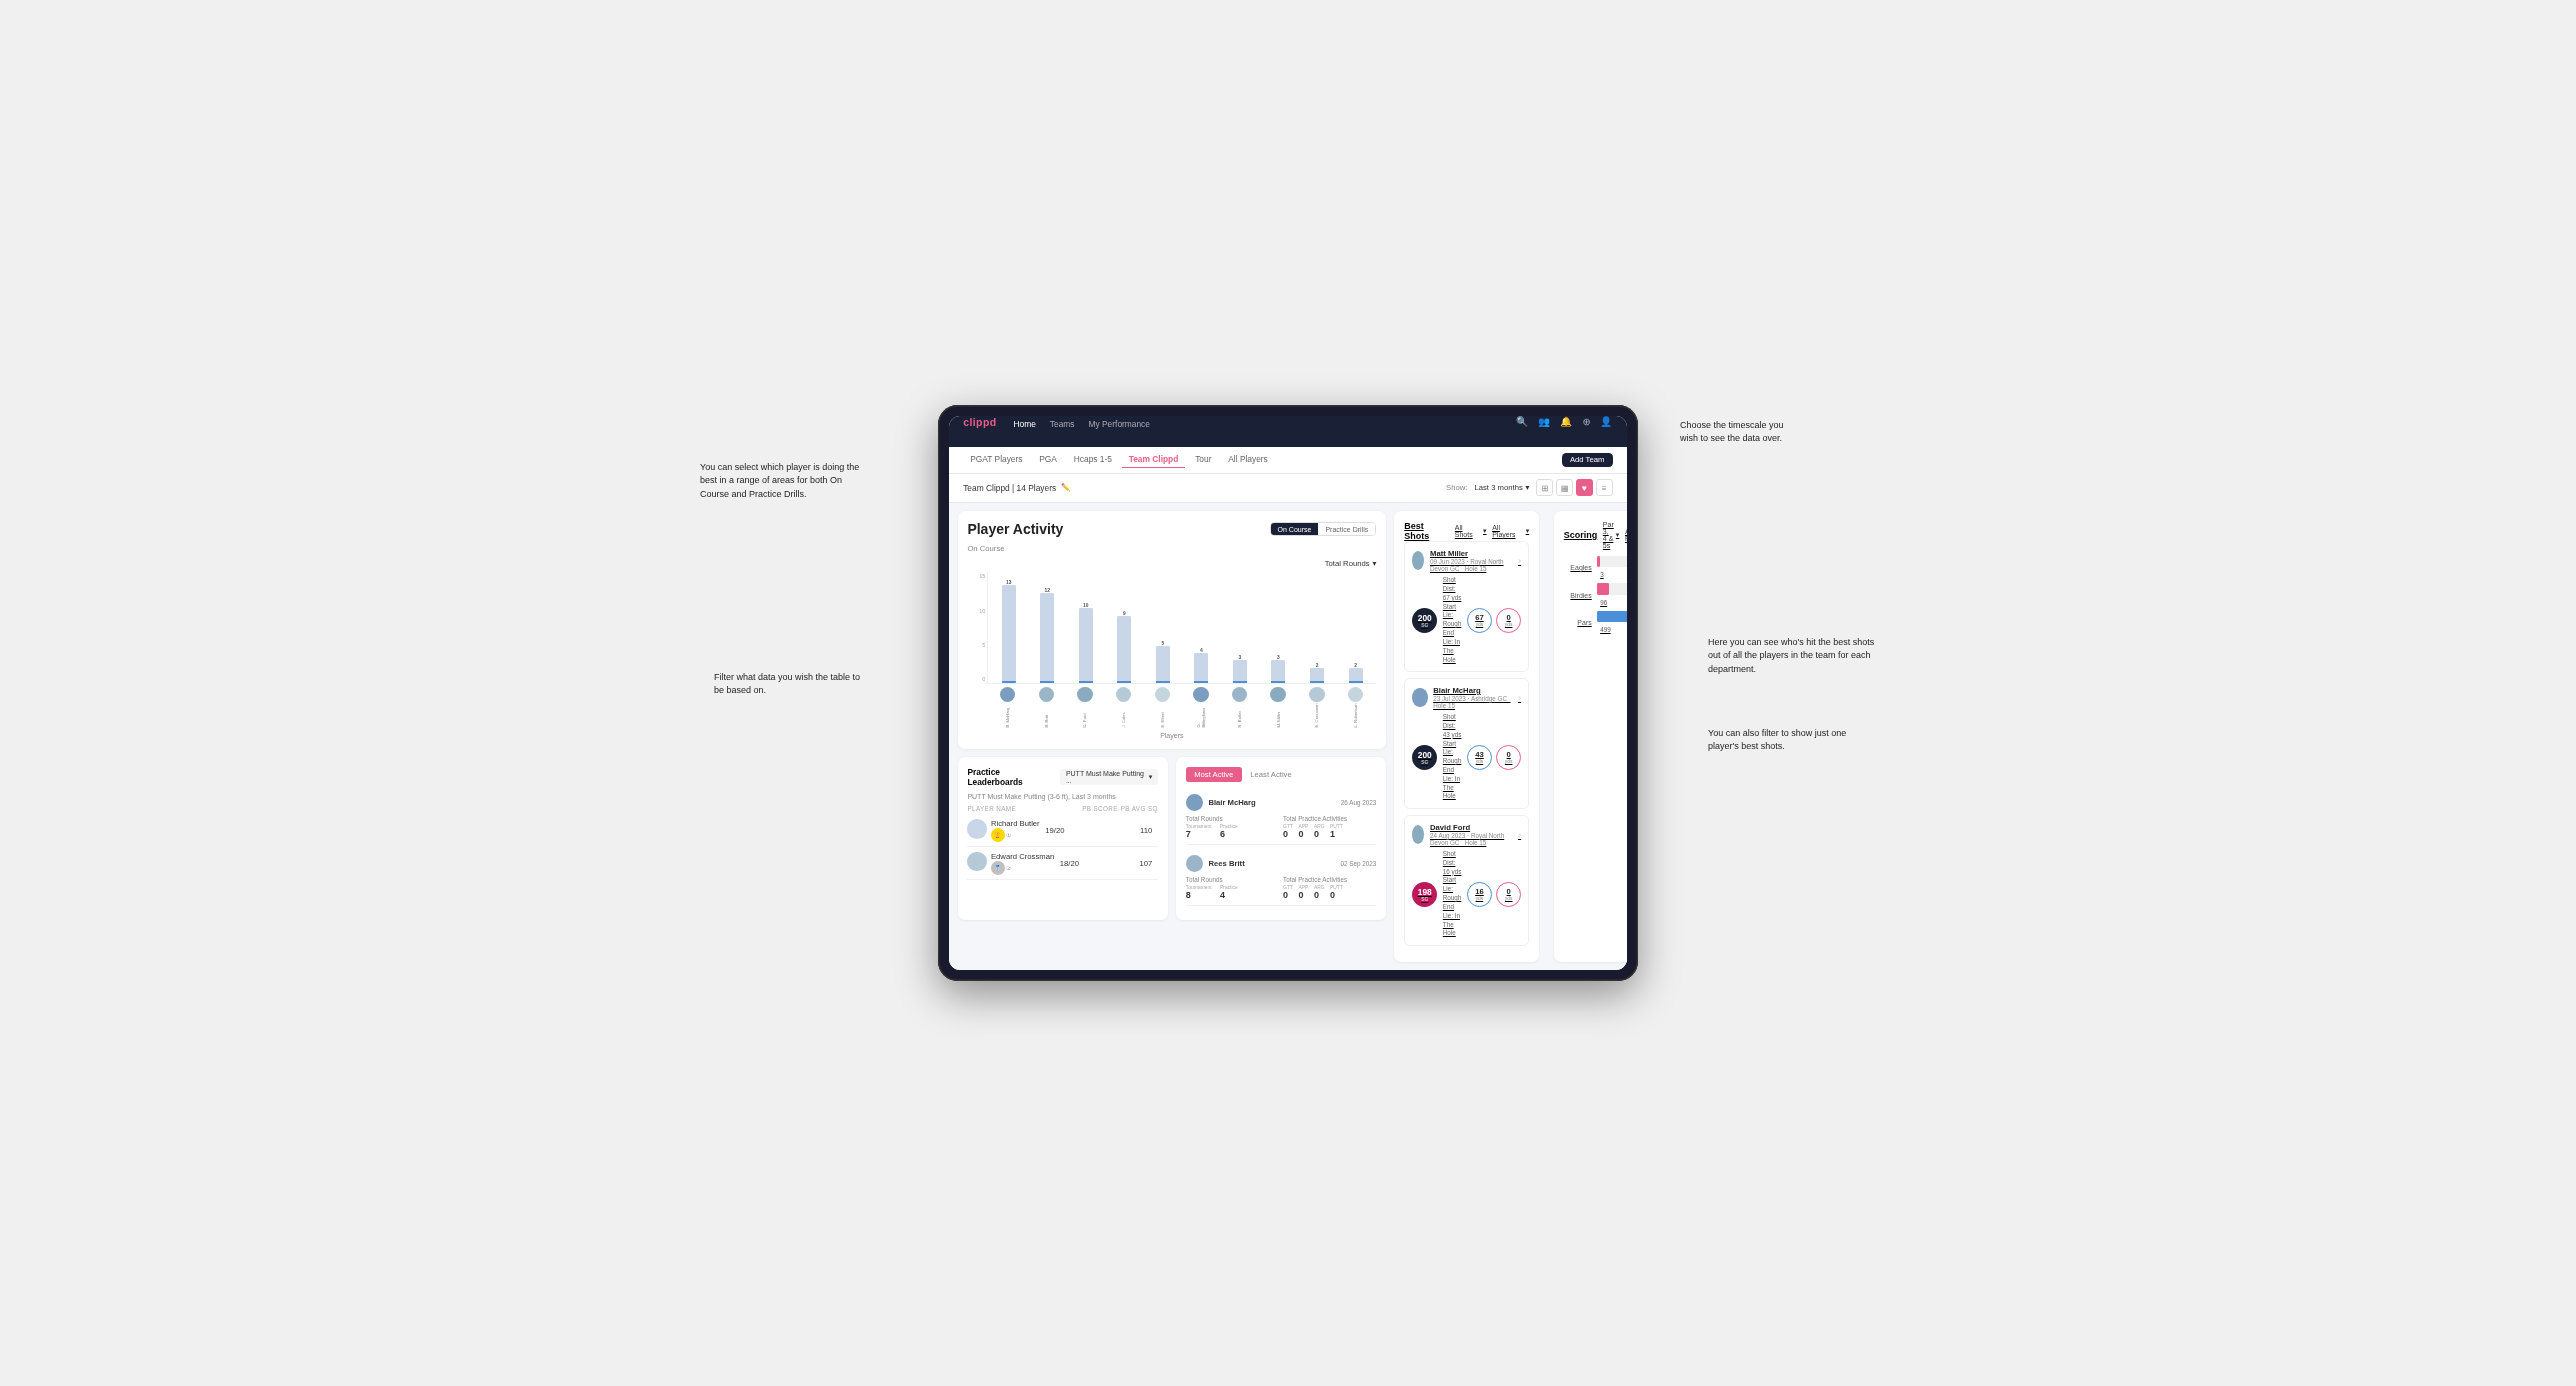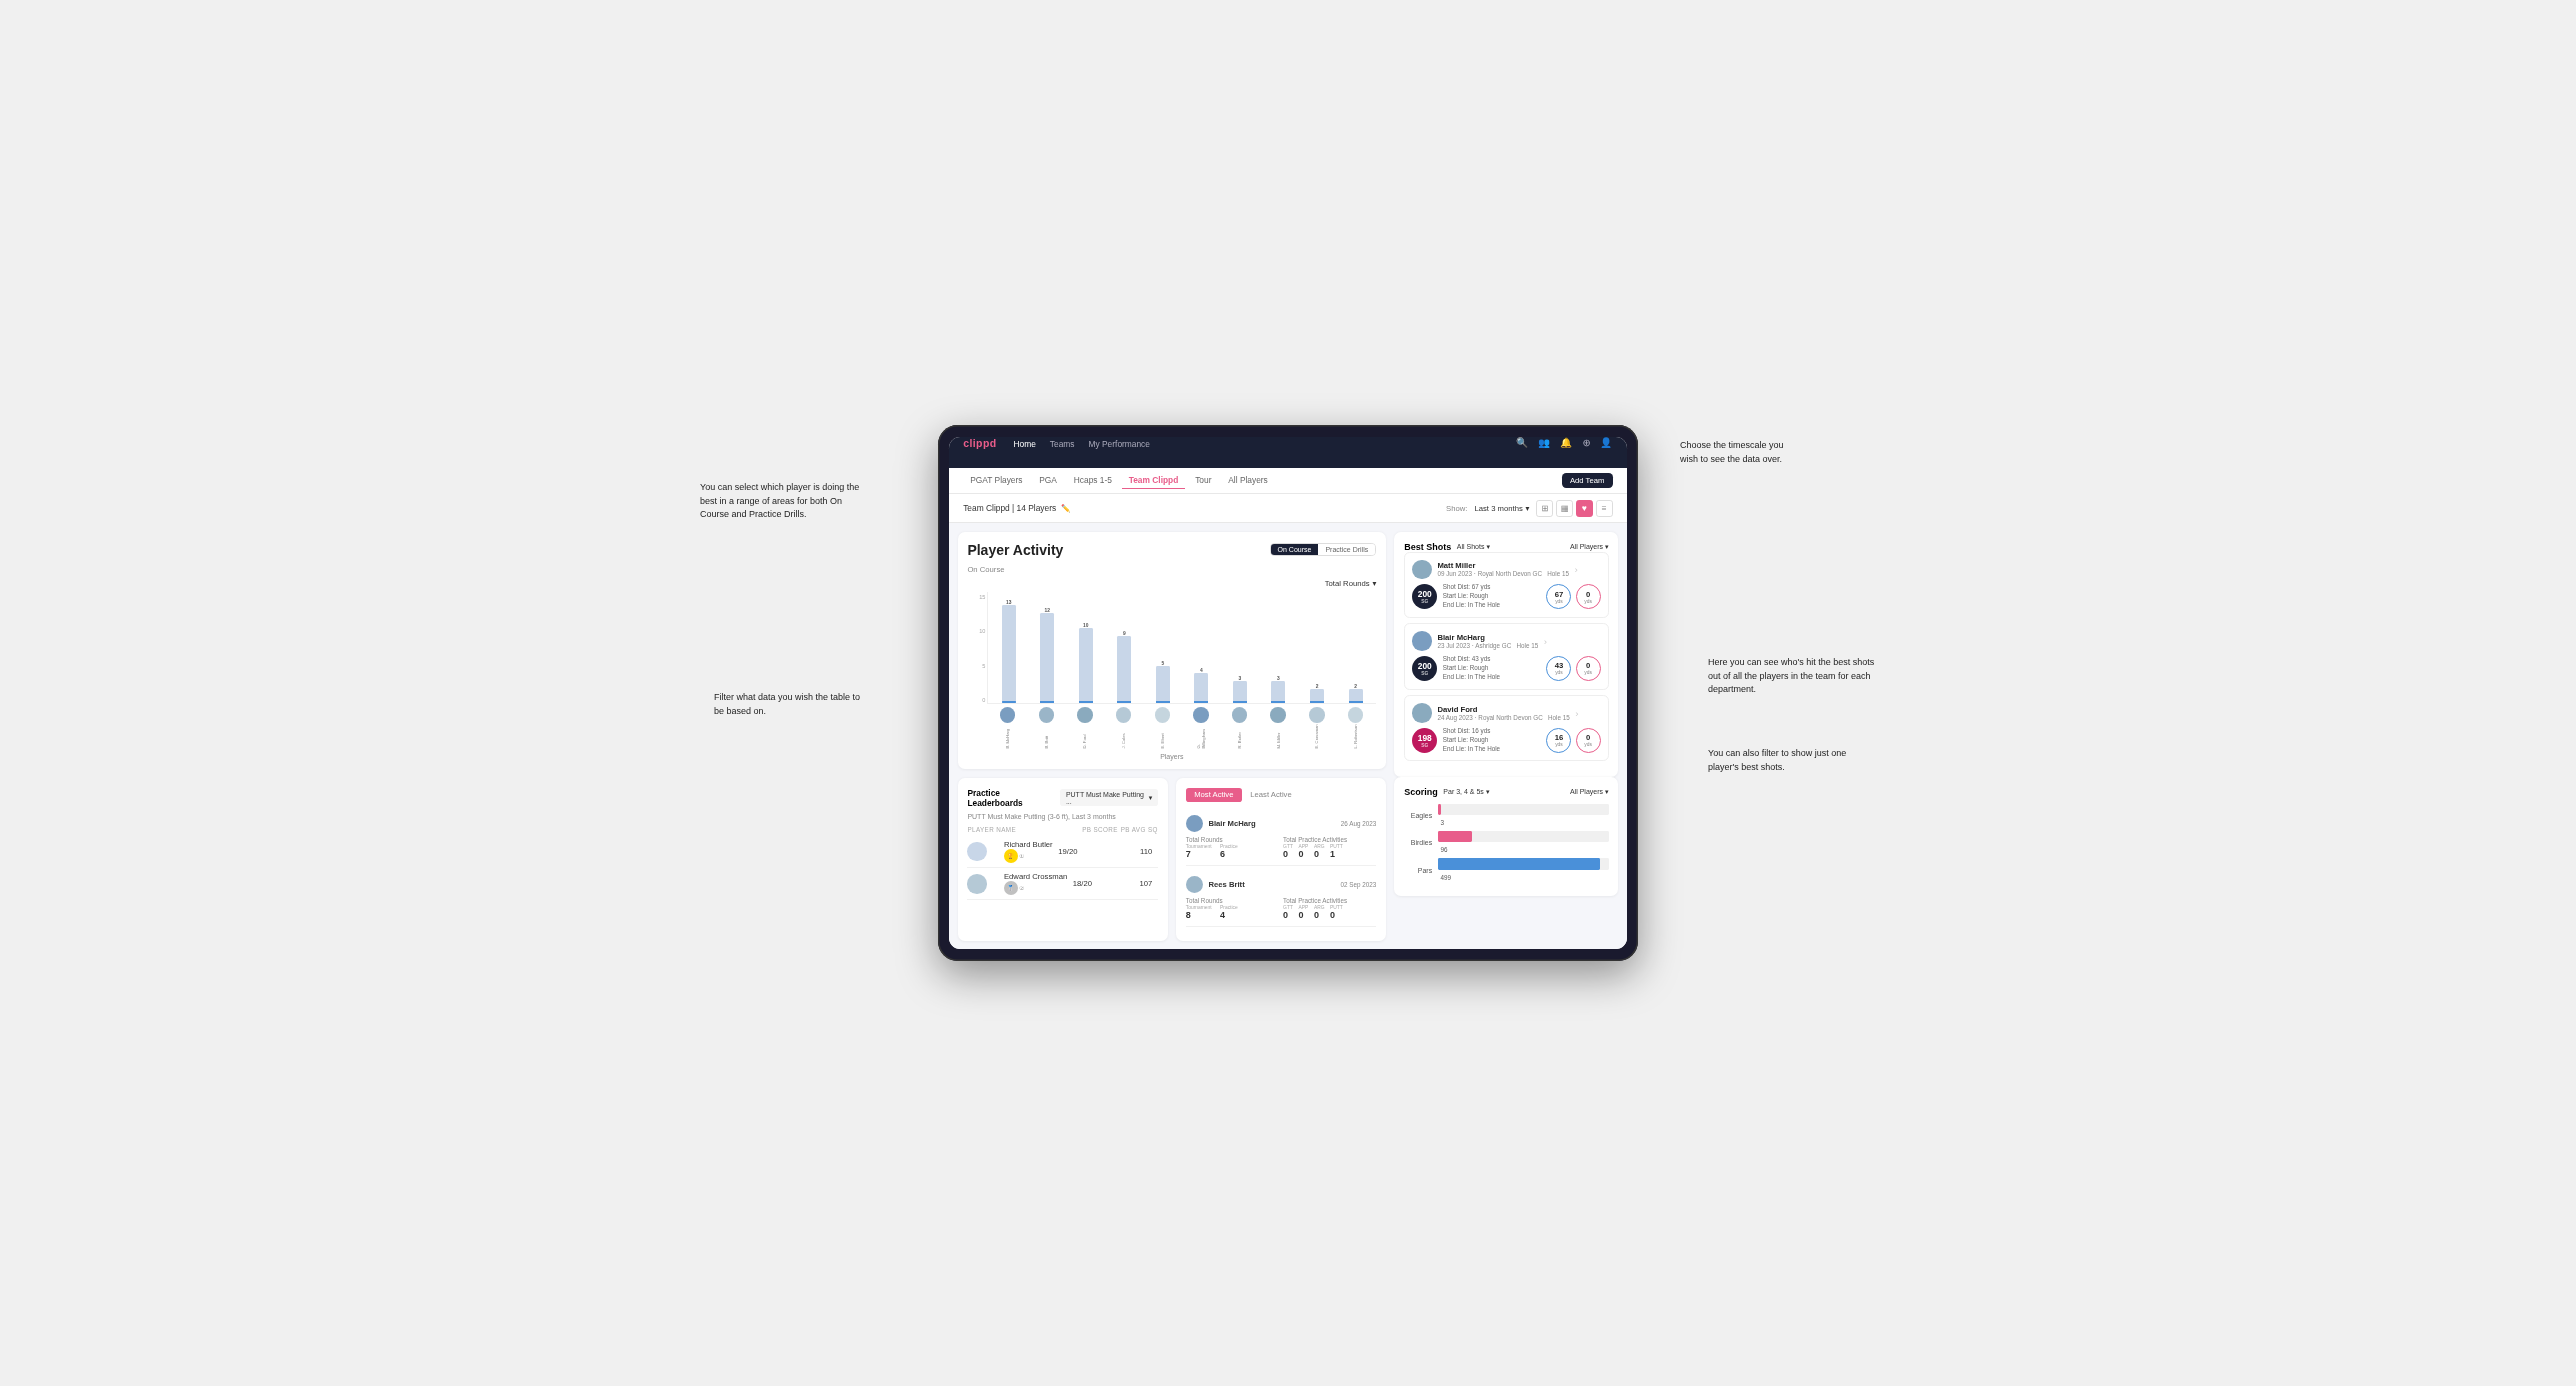--- a/index.html
+++ b/index.html
@@ -376,40 +376,40 @@
       justify-content: center;
       font-size: 5.6px;
       font-weight: 700;
     }
 
     .rank-gold { background: #ffd700; color: #8B6914; }
     .rank-silver { background: #c0c0c0; color: #666; }
 
     .player-info {
       display: flex;
-      align-items: center;
-      gap: 17px;
+      gap: 4px;
     }
 
     .player-name-text {
       font-size: 7.7px;
       font-weight: 500;
       color: #333;
     }
 
     .score-text {
       font-size: 7.7px;
       color: #333;
     }
 
     
     .right-column {
       display: flex;
-      flex-direction: column;
-      gap: 0;
+      flex-direction: row;
+      gap: 15px;
+      text-decoration: underline;
     }
 
     .best-shots-header {
       display: flex;
       align-items: center;
       gap: 5.6px;
     }
 
     .best-shots-title {
       font-size: 9px;

